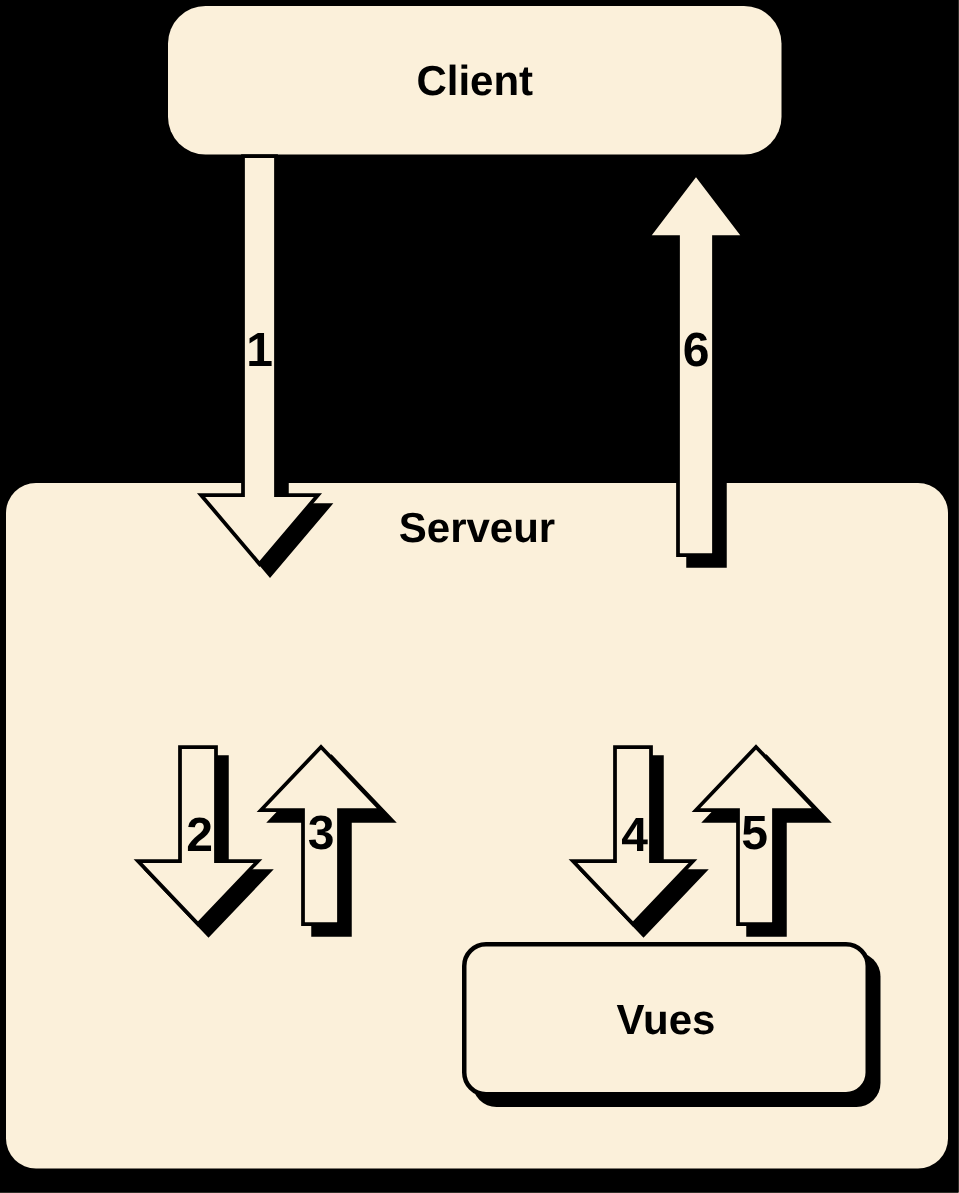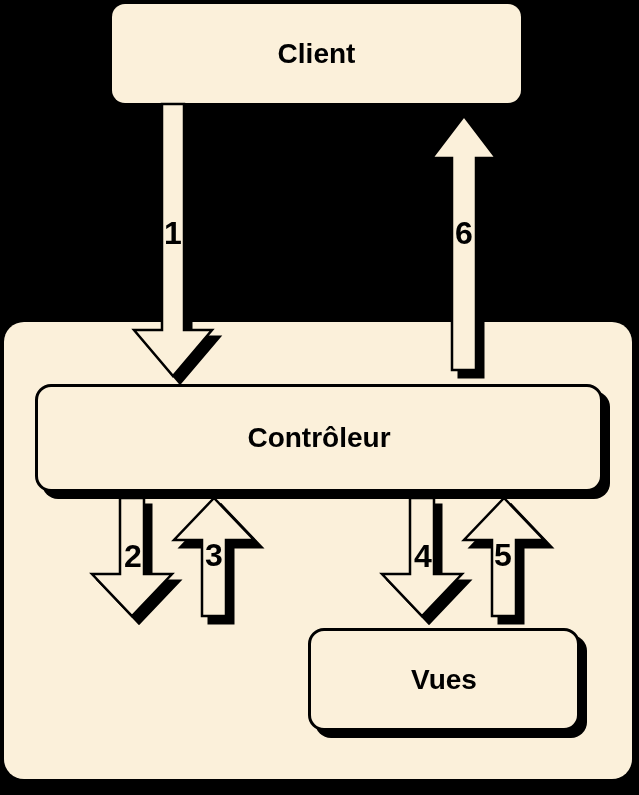--- a/index.html
+++ b/index.html
@@ -17,21 +17,21 @@
     font-family:"Liberation Sans","DejaVu Sans",sans-serif;
     color:var(--text);
   }
   .box{
     position:absolute;
     background:var(--fill);
     display:flex;align-items:center;justify-content:center;
     font-size:28px;font-weight:600;
     box-sizing:border-box;
   }
-  .plain{border-radius:13px;}
+  .plain{border-radius:25px;}
   .outlined{
     border:3px solid var(--line);
     border-radius:16px;
     box-shadow:7px 7px 0 var(--line);
   }
   .client{left:112px;top:4px;width:409px;height:99px;}
   .server{
     position:absolute;left:4px;top:322px;width:628px;height:457px;
     background:var(--fill);border-radius:20px;
   }
@@ -54,24 +54,22 @@
 </head>
 <body>
 
 <div class="canvas">
 
   <div class="box plain client">
     <span>Client</span>
   </div>
 
   <div class="server">
+    <div class="server-label">Serveur</div>
 
-    <div class="box outlined controller">
-      <span>Contrôleur</span>
-    </div>
 
 
     <div class="box outlined views">
       <span>Vues</span>
     </div>
   </div>
 
   <svg class="arrows" width="639" height="795" viewBox="0 0 639 795">
 
     <g>

